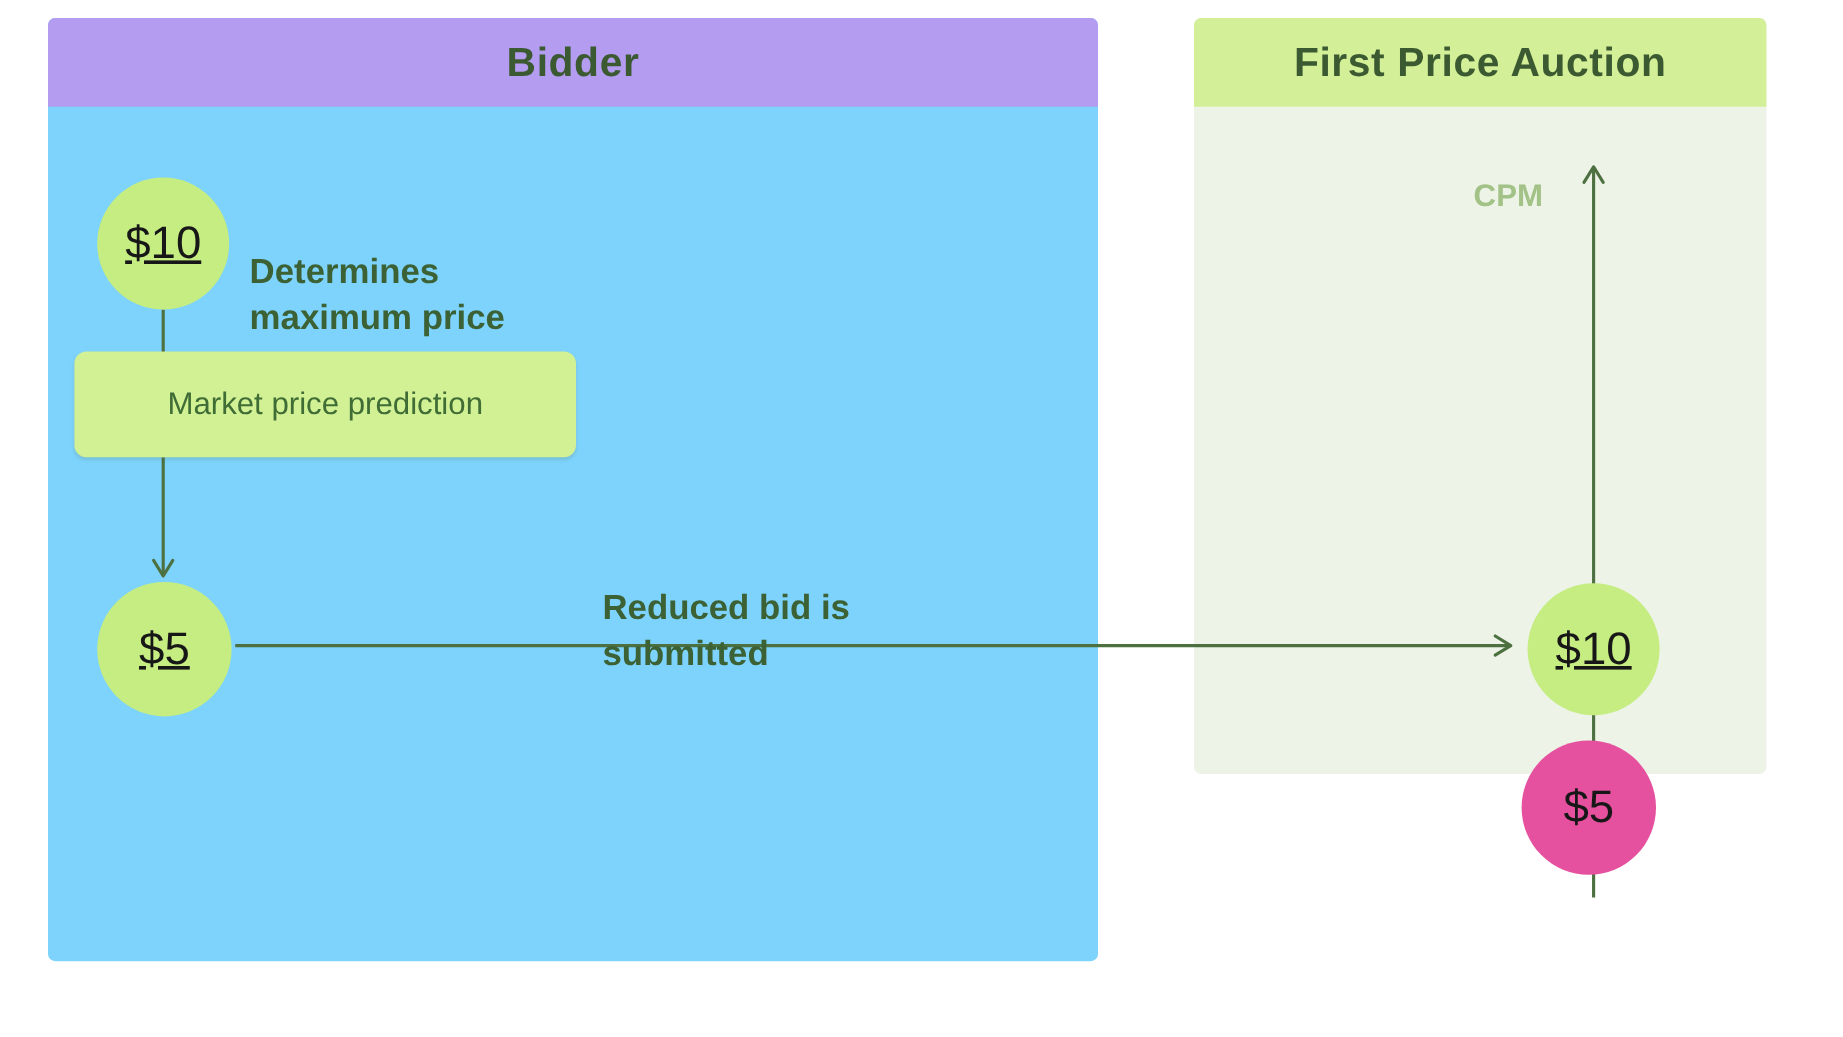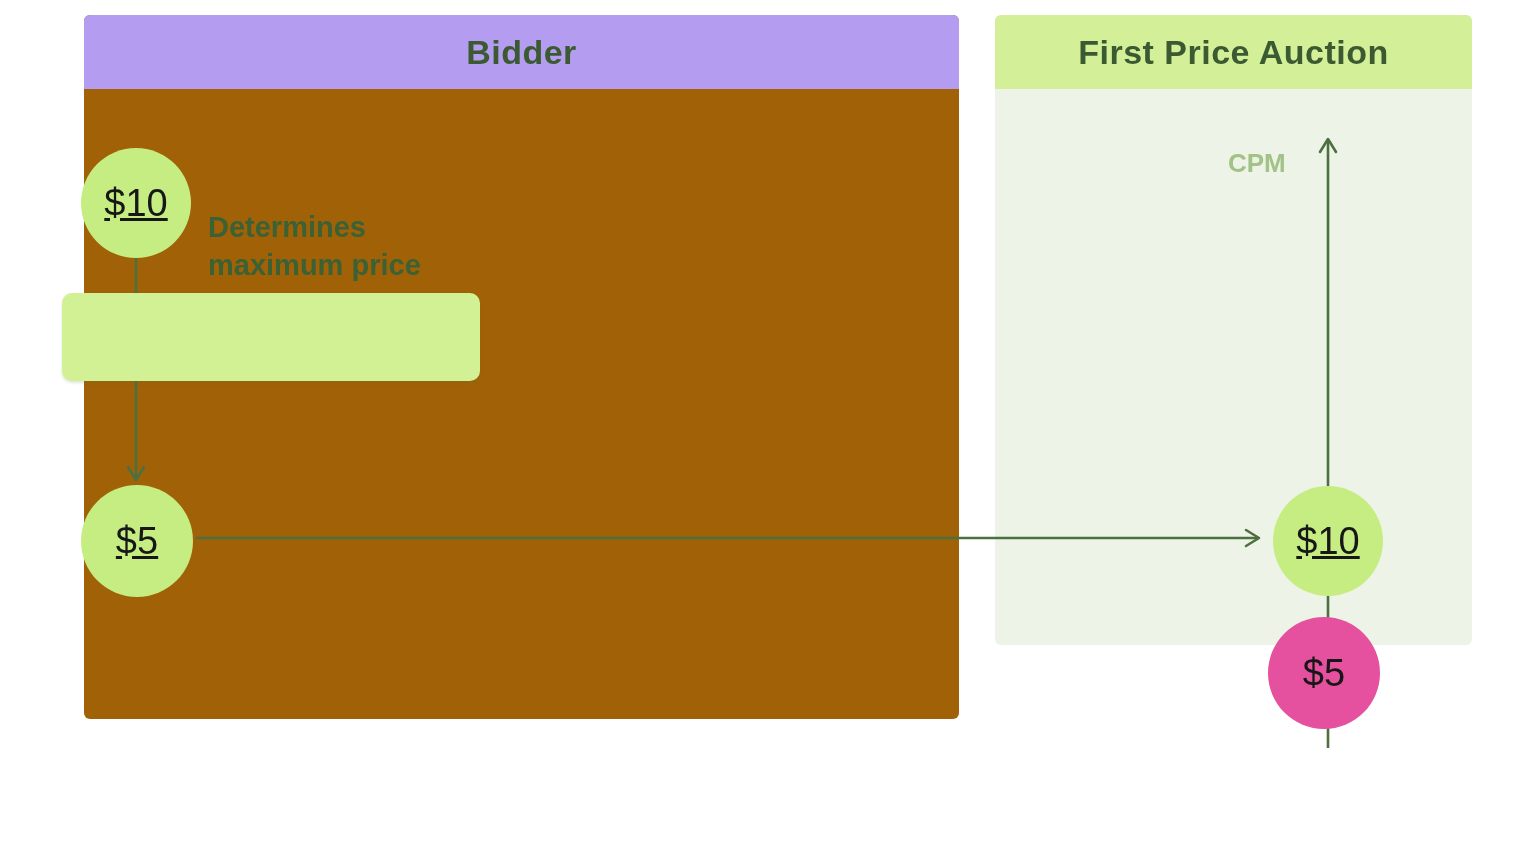--- a/index.html
+++ b/index.html
@@ -15,23 +15,22 @@
   }
 
   
   .panel {
     position: absolute;
     border-radius: 6px;
     z-index: 0;
   }
   .panel-bidder {
     left: 40px; top: 15px;
-    width: 875px; height: 704px;
-    background: #a16207;
-    margin-left: 44px;
+    width: 875px; height: 786px;
+    background: #7dd3fc;
   }
   .panel-auction {
     left: 995px; top: 15px;
     width: 477px; height: 630px;
     background: #edf3e6;
   }
   .panel-header {
     position: absolute;
     left: 0; top: 0; right: 0;
     height: 74px;
@@ -151,26 +150,28 @@
     <line x1="1328" y1="748" x2="1328" y2="140" stroke="#4d7040" stroke-width="2.6" marker-end="url(#arrowhead)"></line>
   </svg>
 
   <div class="node node-green node-max">
     <span>$10</span>
   </div>
 
   <div class="caption caption-max">Determines maximum price</div>
 
   <div class="prediction-box">
+    <span>Market price prediction</span>
   </div>
 
   <div class="node node-green node-shaded">
     <span>$5</span>
   </div>
 
+  <div class="caption caption-submit">Reduced bid is submitted</div>
 
 
   <div class="axis-label">CPM</div>
 
   <div class="node node-green node-winner">
     <span>$10</span>
   </div>
 
   <div class="node node-pink node-second">
     <span>$5</span>

